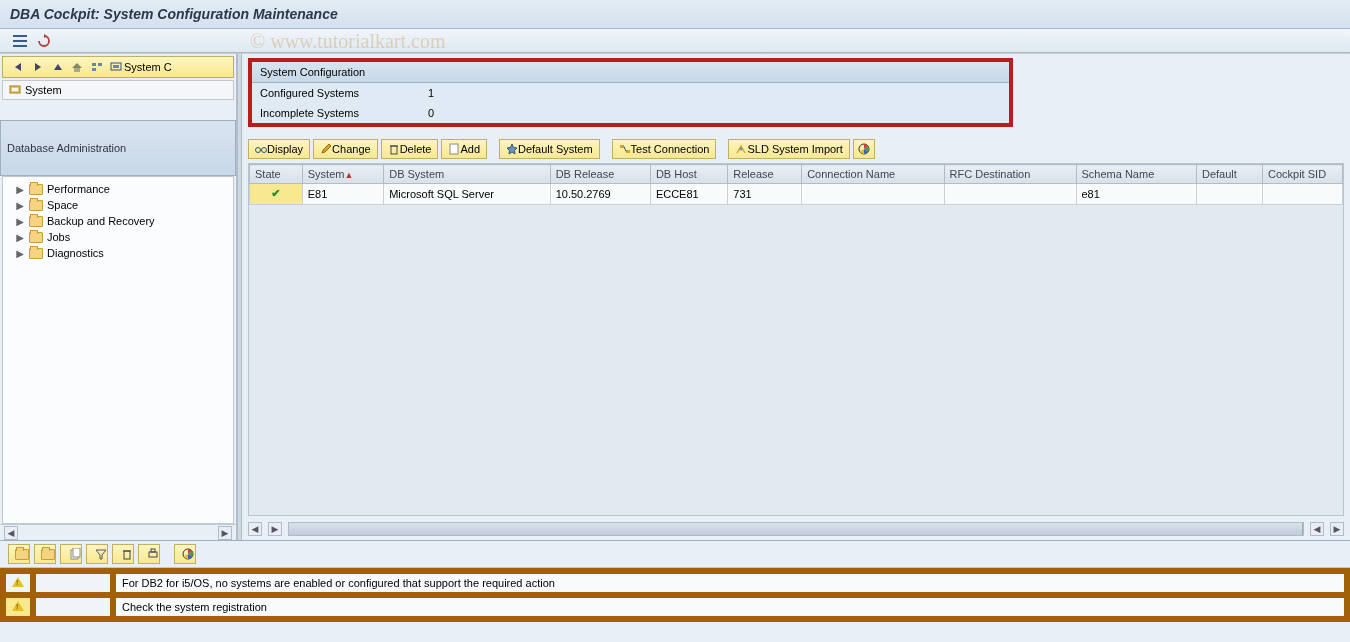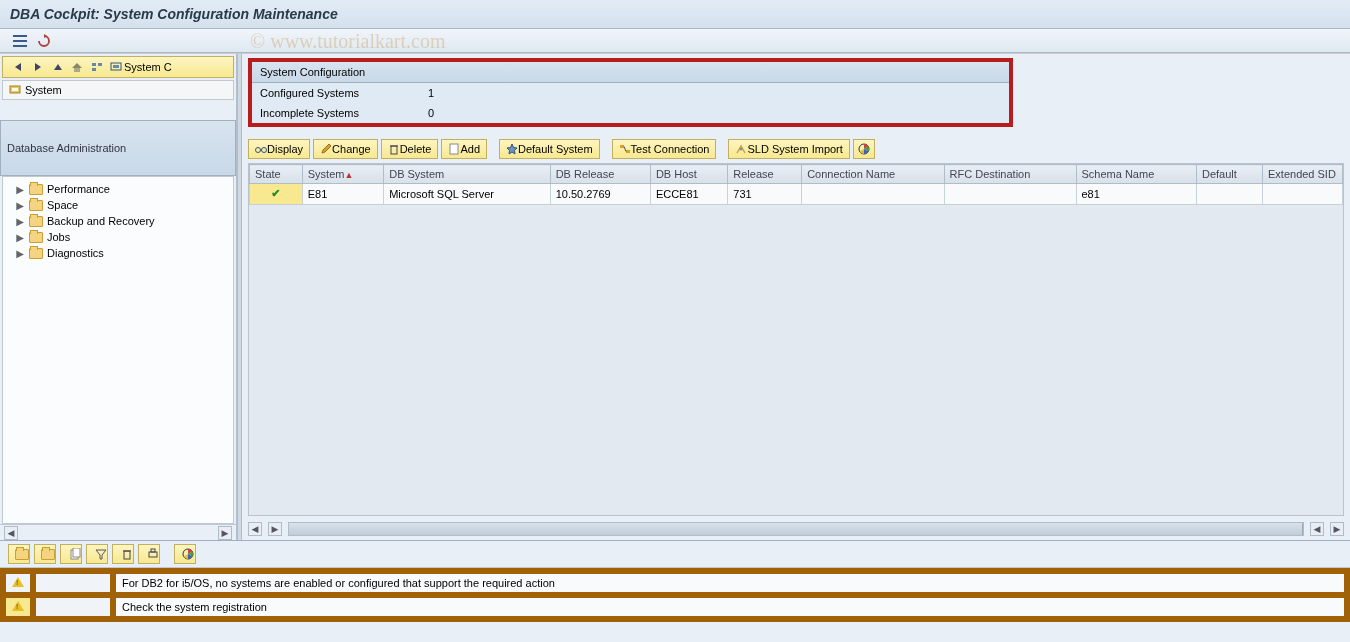--- a/index.html
+++ b/index.html
@@ -438,21 +438,21 @@
             <th><span>State</span></th>
             <th><span>System</span><span class="sort-ind">▲</span></th>
             <th><span>DB System</span></th>
             <th><span>DB Release</span></th>
             <th><span>DB Host</span></th>
             <th><span>Release</span></th>
             <th><span>Connection Name</span></th>
             <th><span>RFC Destination</span></th>
             <th><span>Schema Name</span></th>
             <th><span>Default</span></th>
-            <th><span>Extended SID</span></th>
+            <th><span>Cockpit SID</span></th>
           </tr>
         </thead>
         <tbody>
           <tr>
             <td style="background:#f8e890;text-align:center"><span class="check-icon">✔</span></td>
             <td>E81</td>
             <td>Microsoft SQL Server</td>
             <td>10.50.2769</td>
             <td>ECCE81</td>
             <td>731</td>

